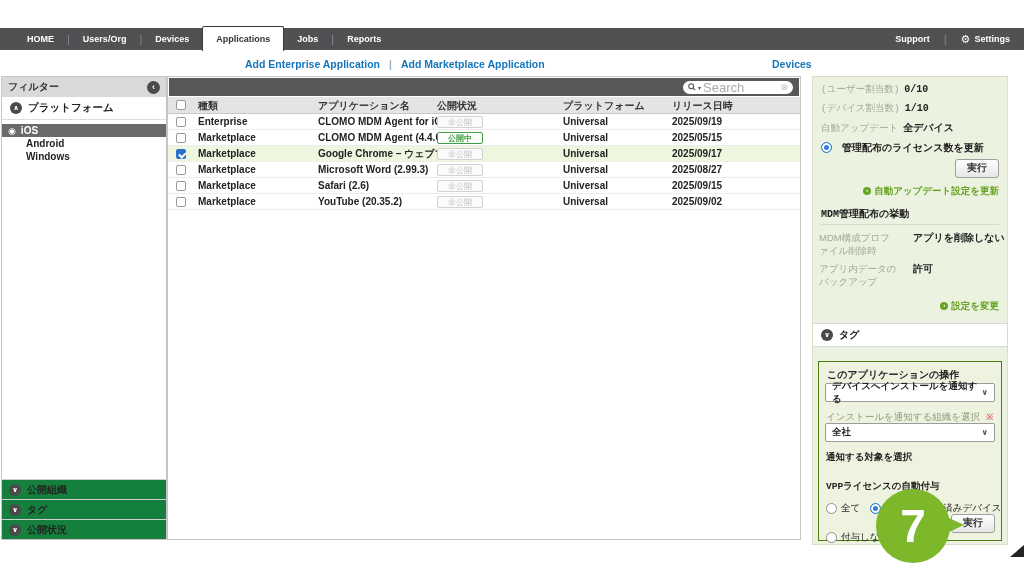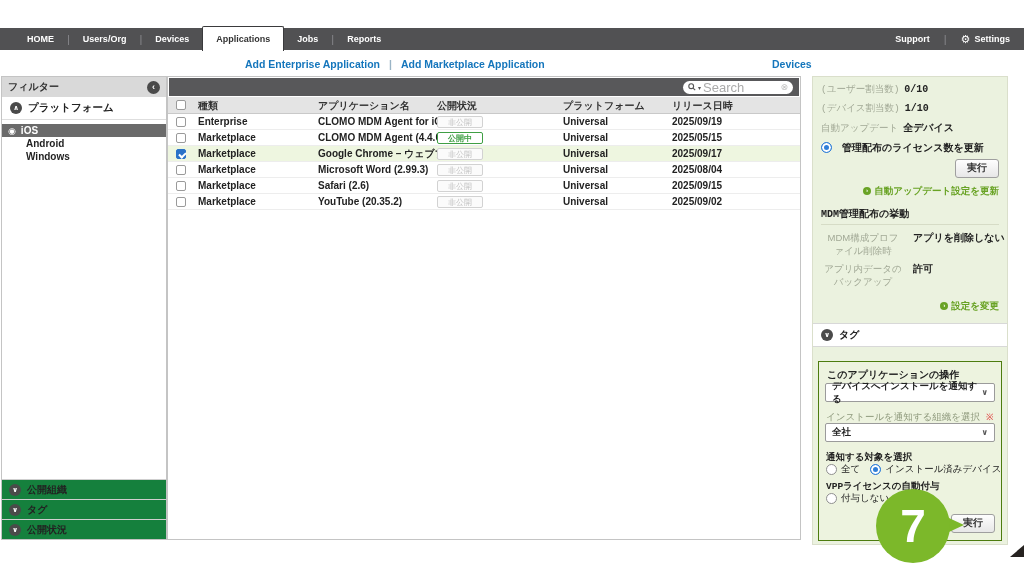--- a/index.html
+++ b/index.html
@@ -64,29 +64,29 @@
   .rightpanel { position:absolute; left:812px; top:76px; width:196px; height:469px; background:#ebf2df; border:1px solid #dadfcb; font-size:10px; }
   .rp { position:absolute; white-space:nowrap;font-family:Liberation Mono, monospace; }
   .rp-label { color:#a2a996; font-size:9.5px; }
   .rp-value { color:#222; font-weight:bold; font-size:10px; margin-left:5px; }
   .radio { display:inline-block; width:11px; height:11px; border-radius:50%; border:1px solid #8f8f8f; background:#fff; vertical-align:-2px; cursor:pointer; }
   .radio.on { border:1px solid #2f7ed8; background:#2f7ed8; box-shadow:inset 0 0 0 2px #fff; }
   .btn { display:inline-block; min-width:44px; height:19px; line-height:17px; text-align:center; background:linear-gradient(#fefefe,#e7e7e7); border:1px solid #9f9f9f; border-radius:3px; font-size:10px; font-weight:bold; color:#333; padding:0 8px; cursor:pointer; }
   .green-link { color:#69a325; font-size:9.5px; font-weight:bold; cursor:pointer; display:inline-flex; align-items:center; gap:3px; }
   .glink-icon { width:8px; height:8px; border-radius:50%; background:#69a325; color:#fff; font-size:6px; line-height:8px; text-align:center; }
   .rp-divider { position:absolute; left:8px; right:8px; border-top:1px solid #d6dcc6; }
-  .rp-sublabel { color:#a2a996; font-size:9.5px; position:absolute; width:88px; text-align:center; }
+  .rp-sublabel { color:#a2a996; font-size:9.5px; position:absolute; width:88px; text-align:left; }
   .tagbar { position:absolute; left:0; right:0; top:246px; height:24px; background:#fff; border-top:1px solid #d8d8d8; border-bottom:1px solid #d8d8d8; display:flex; align-items:center; gap:6px; padding:0 8px; font-size:10px; font-weight:bold; color:#222; cursor:pointer; }
   .opbox { position:absolute; left:5px; right:5px; top:284px; bottom:3px; border:1px solid #4d7c0f; background:#edf3df; }
   .select { position:absolute; left:6px; right:6px; height:19px; background:#fff; border:1px solid #9b9b9b; border-radius:2px; display:flex; align-items:center; padding:0 6px; font-size:9.5px; font-weight:bold; color:#222; cursor:pointer; }
   .select .chev { margin-left:auto; font-size:8px; color:#555; }
   .op-label-gray { color:#8f9a7d; font-size:9.5px; }
   .req { color:#d33; font-size:9px; }
   .op-label-dark { color:#222; font-size:9.5px; font-weight:bold; }
-  .radio-row { display:flex; align-items:center; gap:4px; font-size:9.5px; color:#222; }
+  .radio-row { display:flex; align-items:center; gap:4px; font-size:9.5px; color:#222;margin-top:39px; }
 
   
   .step-pointer { position:absolute; left:936px; top:512px; width:0; height:0; border-left:28px solid #7cb82a; border-top:13px solid transparent; border-bottom:13px solid transparent; z-index:9; }
   .step-bubble { position:absolute; left:876px; top:489px; width:74px; height:74px; border-radius:50%; background:#7cb82a; z-index:10; display:flex; align-items:center; justify-content:center; color:#fff; font-size:46px; font-weight:bold; }
   .cursor-shape { position:absolute; left:1010px; top:545px; width:0; height:0; border-bottom:12px solid #262220; border-left:14px solid transparent; z-index:11; }
 </style>
 </head>
 <body>
 
 <div class="screen">
@@ -200,21 +200,21 @@
       <span class="badge private">非公開</span>
       <span class="cell c-platform bold">Universal</span>
       <span class="cell c-release bold">2025/09/17</span>
     </div>
     <div class="trow">
       <span class="cb"></span>
       <span class="cell c-type bold">Marketplace</span>
       <span class="cell c-name bold">Microsoft Word (2.99.3)</span>
       <span class="badge private">非公開</span>
       <span class="cell c-platform bold">Universal</span>
-      <span class="cell c-release bold">2025/08/04</span>
+      <span class="cell c-release bold">2025/08/27</span>
     </div>
     <div class="trow">
       <span class="cb"></span>
       <span class="cell c-type bold">Marketplace</span>
       <span class="cell c-name bold">Safari (2.6)</span>
       <span class="badge private">非公開</span>
       <span class="cell c-platform bold">Universal</span>
       <span class="cell c-release bold">2025/09/15</span>
     </div>
     <div class="trow">

